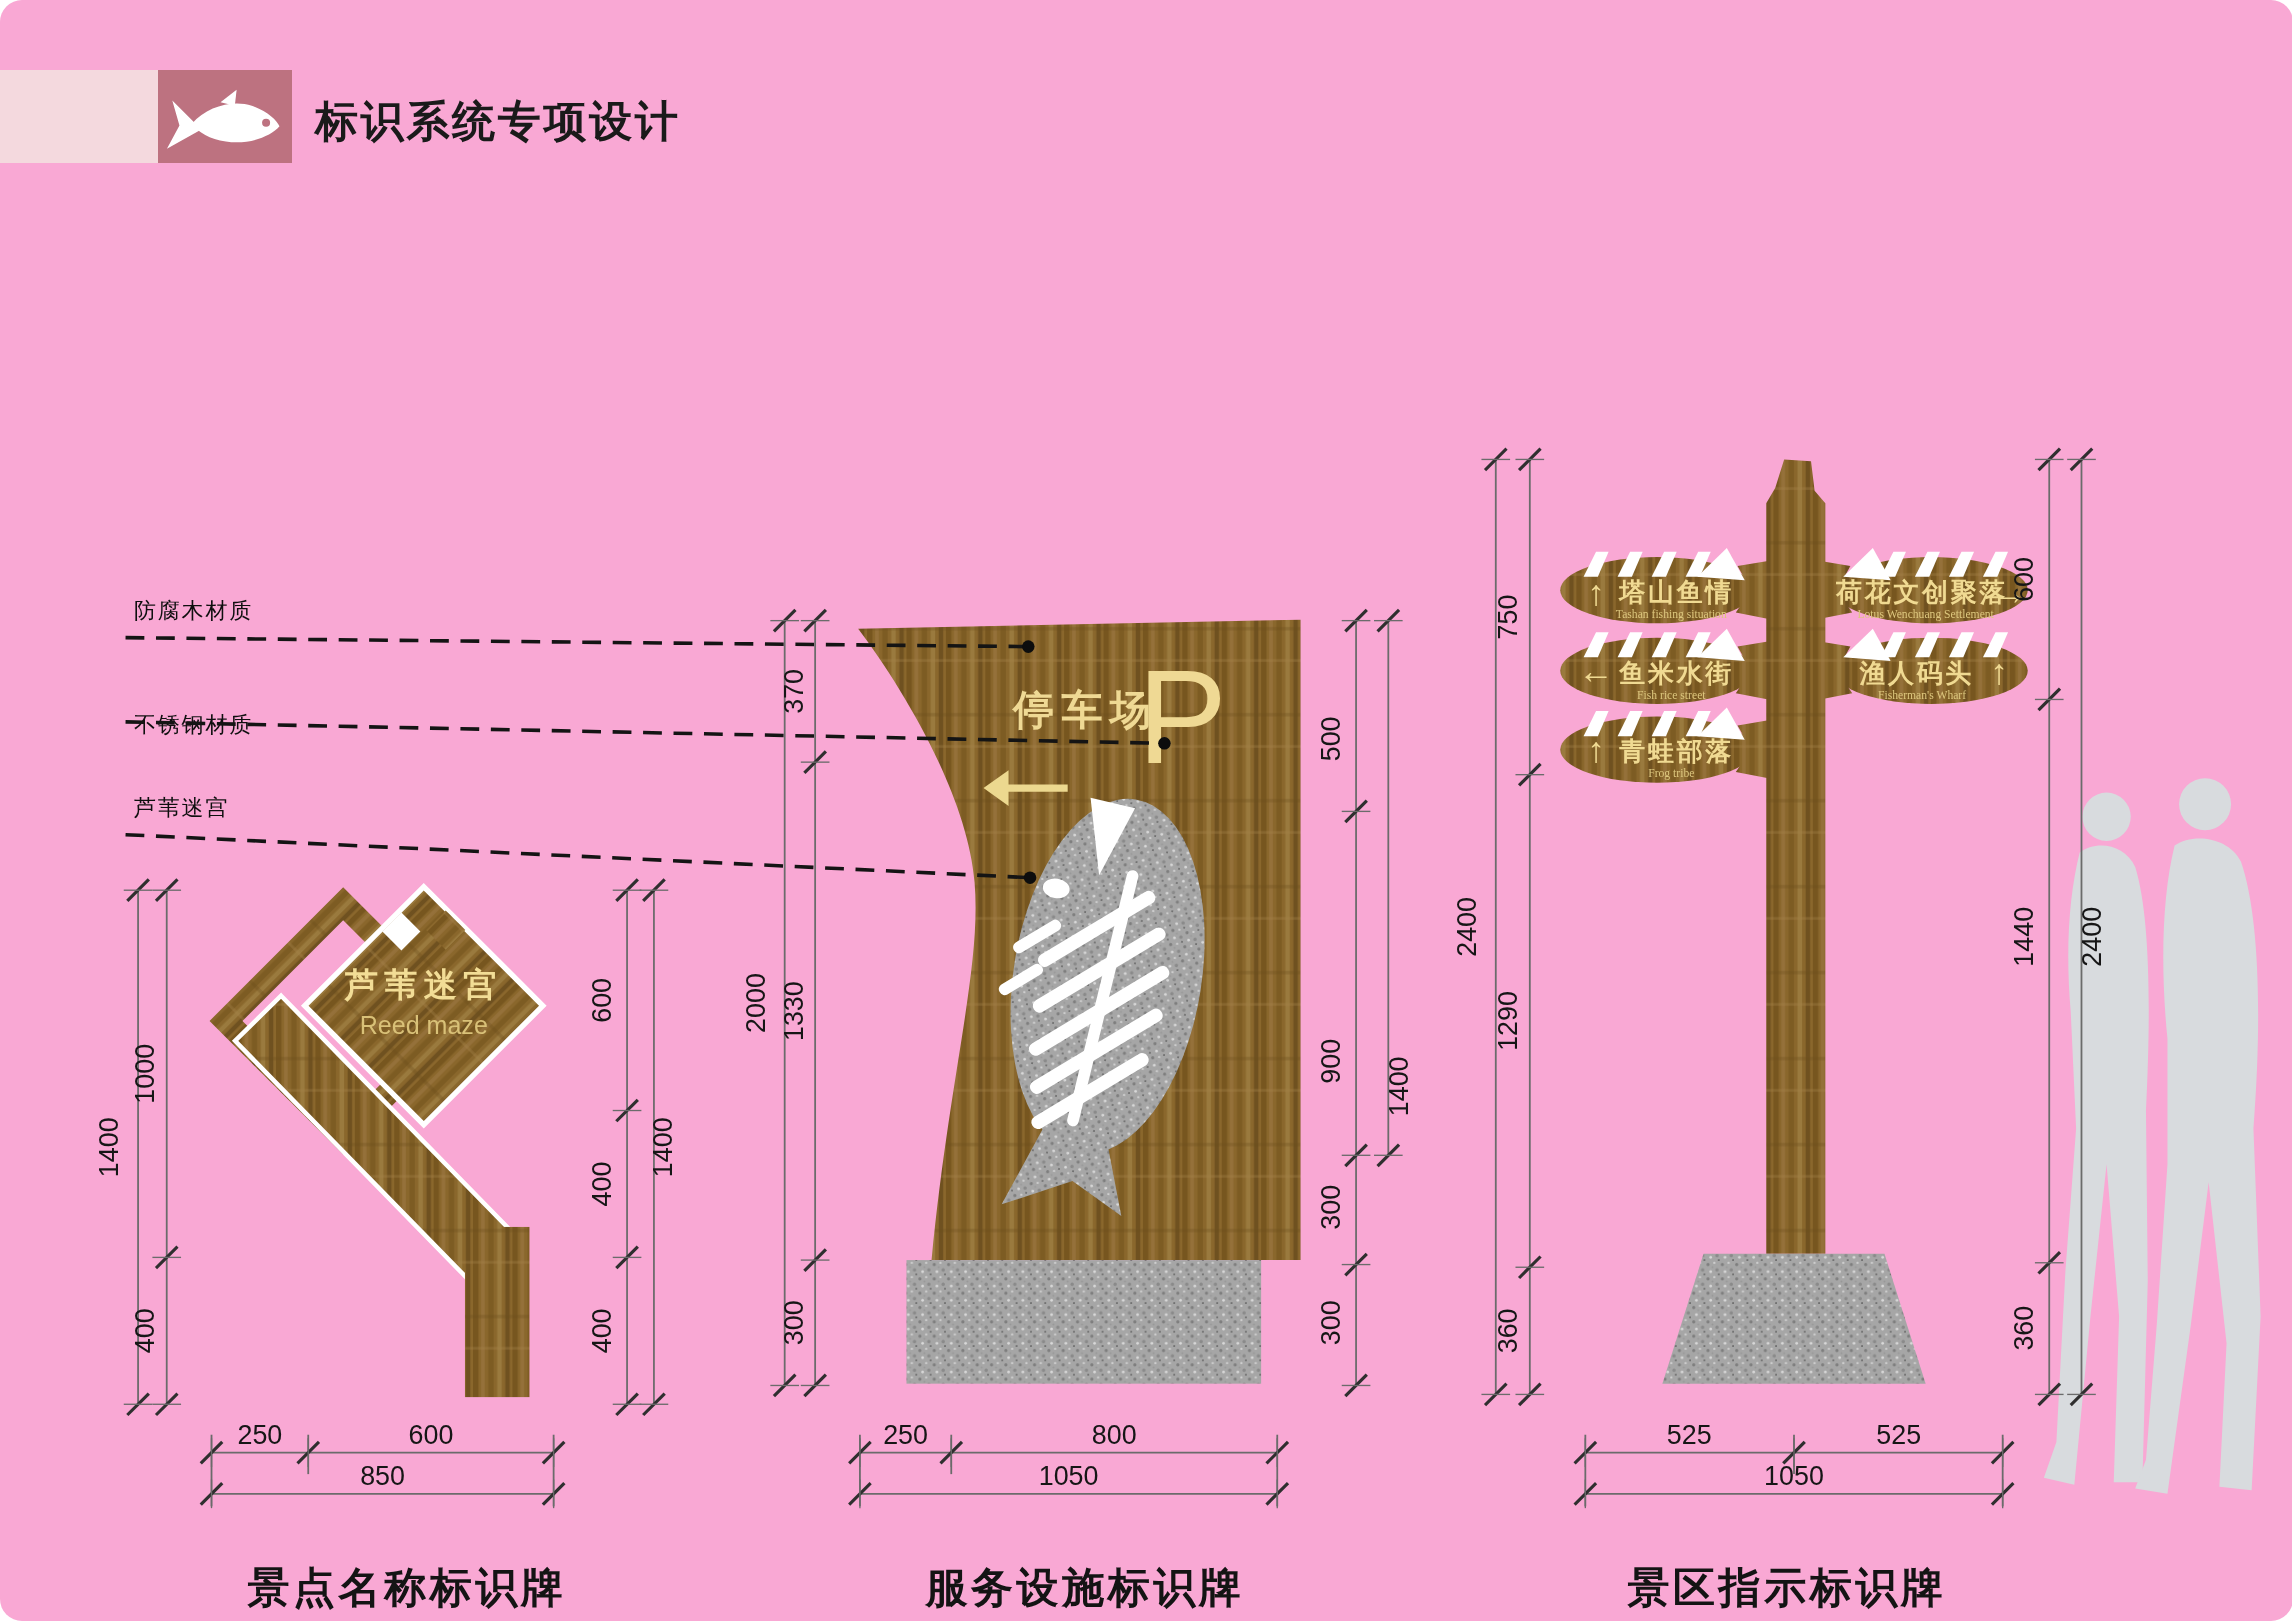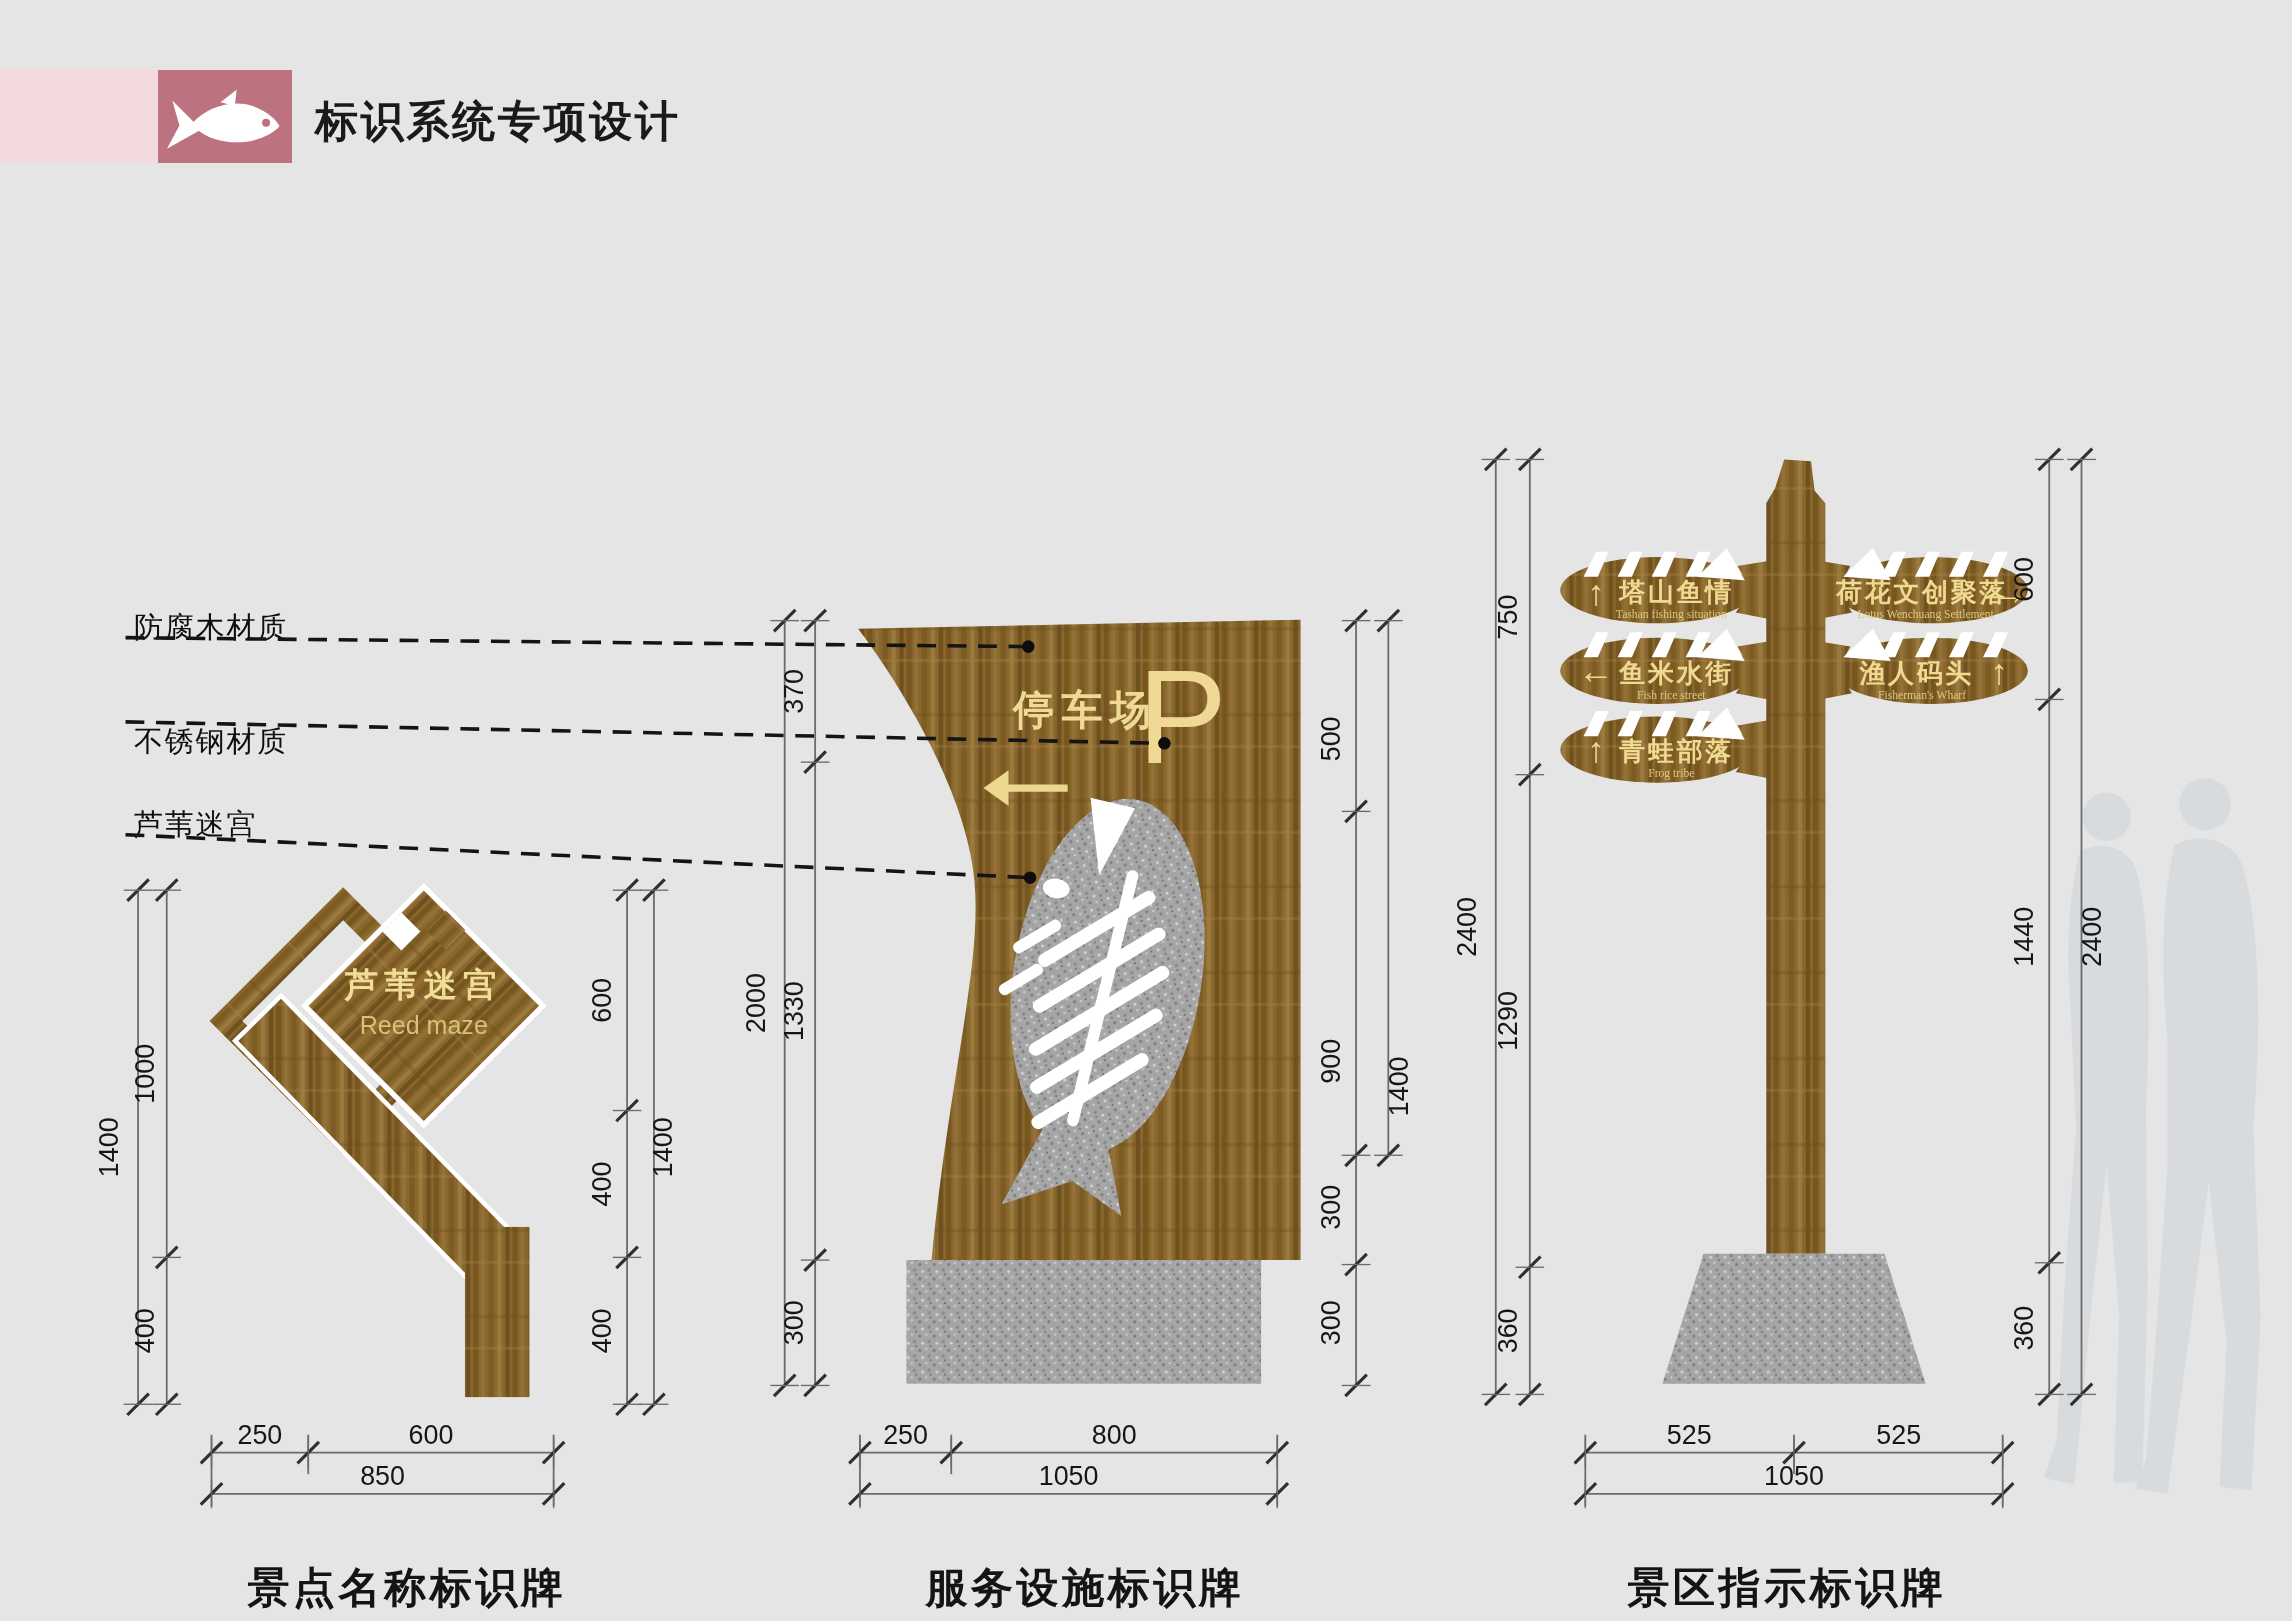--- a/index.html
+++ b/index.html
@@ -1,26 +1,26 @@
 <!DOCTYPE html>
 <html style="font-size:14.3px"><head>
 <meta charset="utf-8">
 <style>
   html,body{margin:0;padding:0;background:#ffffff;}
-  .page{position:relative;width:2293px;height:1621px;background:#e5e5e5;overflow:hidden;
-        font-family:"Liberation Sans",sans-serif;color:#111;}
+  .page{position:relative;width:2293px;height:1621px;background:#f9a8d4;overflow:hidden;
+        font-family:"Liberation Sans",sans-serif;color:#111;border-radius:22px;}
   .abs{position:absolute;}
   
   .band{left:0;top:70px;width:158px;height:93px;background:#f4d9de;}
   .logo-box{left:158px;top:70px;width:134px;height:93px;background:#bd7280;}
   .page-title{left:315px;top:93px;font-size:43px;font-weight:bold;letter-spacing:2.7px;color:#1a1a1a;}
   
   .intro{left:140px;top:322px;font-size:33px;line-height:72px;color:#262626;letter-spacing:0.9px;}
   
-  .mat{font-size:29px;color:#0f0f0f;letter-spacing:1.8px;margin-top:12px;}
+  .mat{font-size:22px;color:#0f0f0f;letter-spacing:1.8px;}
   
   .cap{font-size:42px;font-weight:bold;color:#141414;letter-spacing:3.6px;transform:translateX(-50%);}
   svg.layer{position:absolute;left:0;top:0;width:2293px;height:1621px;}
   text{font-family:"Liberation Sans",sans-serif;}
   .dim{font-size:30px;fill:#161616;text-anchor:middle;}
   .fish-cn{font-size:29px;font-weight:bold;fill:#f0da92;letter-spacing:3px;text-anchor:middle;}
   .fish-en{font-size:13px;fill:#ddc77e;text-anchor:middle;font-family:"Liberation Serif",serif;}
   .fish-arrow{font-size:40px;font-weight:bold;fill:#f0da92;text-anchor:middle;}
 </style>
 </head>

